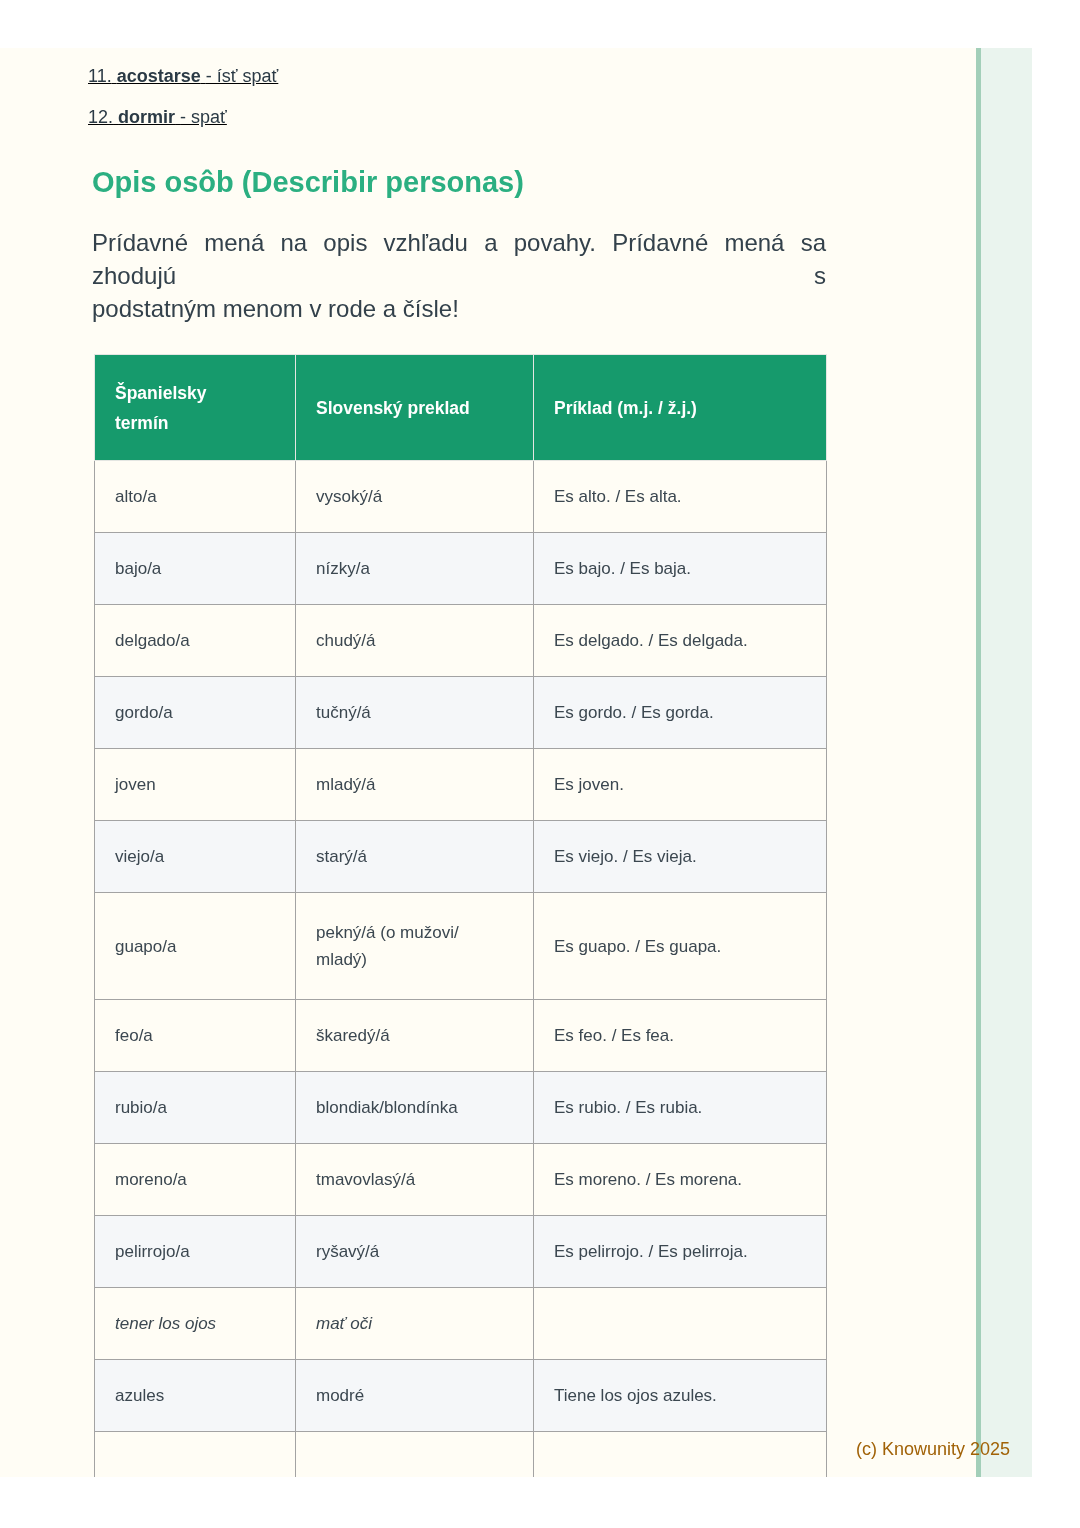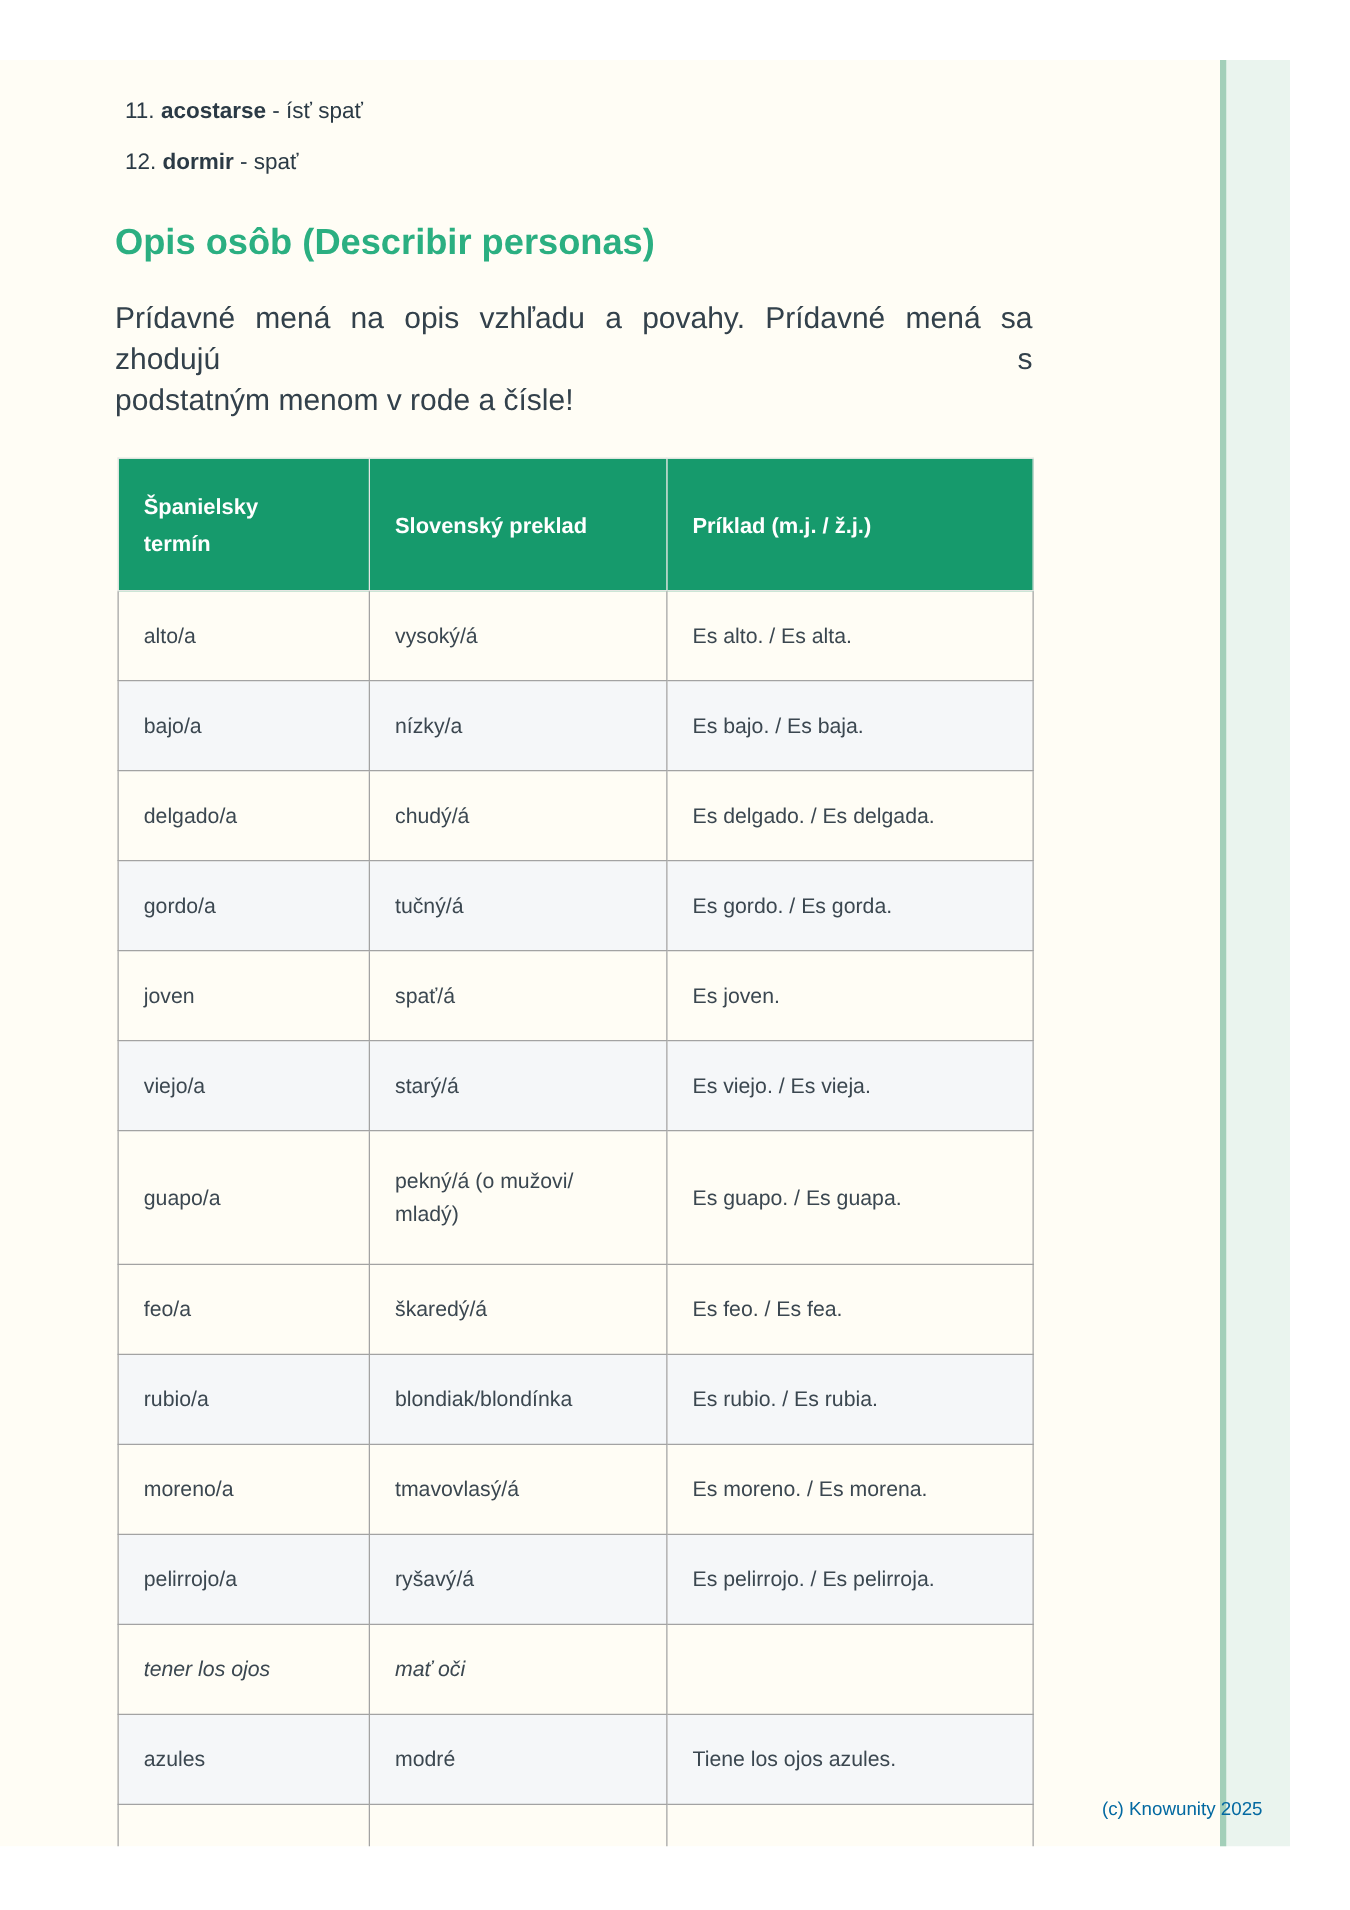--- a/index.html
+++ b/index.html
@@ -23,23 +23,24 @@
     height: 1429px;
     background: #fffdf5;
     overflow: hidden;
   }
   .doc-inner {
     padding: 13px 0 0 88px;
     width: 740px;
   }
   
   .vocab-list {
-    margin: 12px;
+    margin: 0;
     padding: 0;
     list-style: none;
+    text-decoration: underline;
   }
   .vocab-list li {
     height: 41px;
     line-height: 30px;
     font-size: 18px;
     color: #2b3a45;
   }
   .vocab-list .term { font-weight: 700; }
   
   .section-heading {
@@ -109,22 +110,22 @@
     height: 1429px;
     background: #eaf4ee;
     border-left: 5px solid #a3cfb9;
     box-sizing: border-box;
   }
   
   .watermark {
     position: absolute;
     top: 1439px;
     right: 70px;
-    font-size: 15px;
-    color: #0369a1;
+    font-size: 18px;
+    color: #a16207;
     z-index: 5;
   }
 </style>
 </head>
 <body>
 
 <div class="viewport">
 
   <div class="document">
     <div class="doc-inner">
@@ -172,21 +173,21 @@
                 <td>chudý/á</td>
                 <td>Es delgado. / Es delgada.</td>
               </tr>
               <tr class="alt">
                 <td>gordo/a</td>
                 <td>tučný/á</td>
                 <td>Es gordo. / Es gorda.</td>
               </tr>
               <tr>
                 <td>joven</td>
-                <td>spať/á</td>
+                <td>mladý/á</td>
                 <td>Es joven.</td>
               </tr>
               <tr class="alt">
                 <td>viejo/a</td>
                 <td>starý/á</td>
                 <td>Es viejo. / Es vieja.</td>
               </tr>
               <tr class="tall">
                 <td>guapo/a</td>
                 <td>pekný/á (o mužovi/

